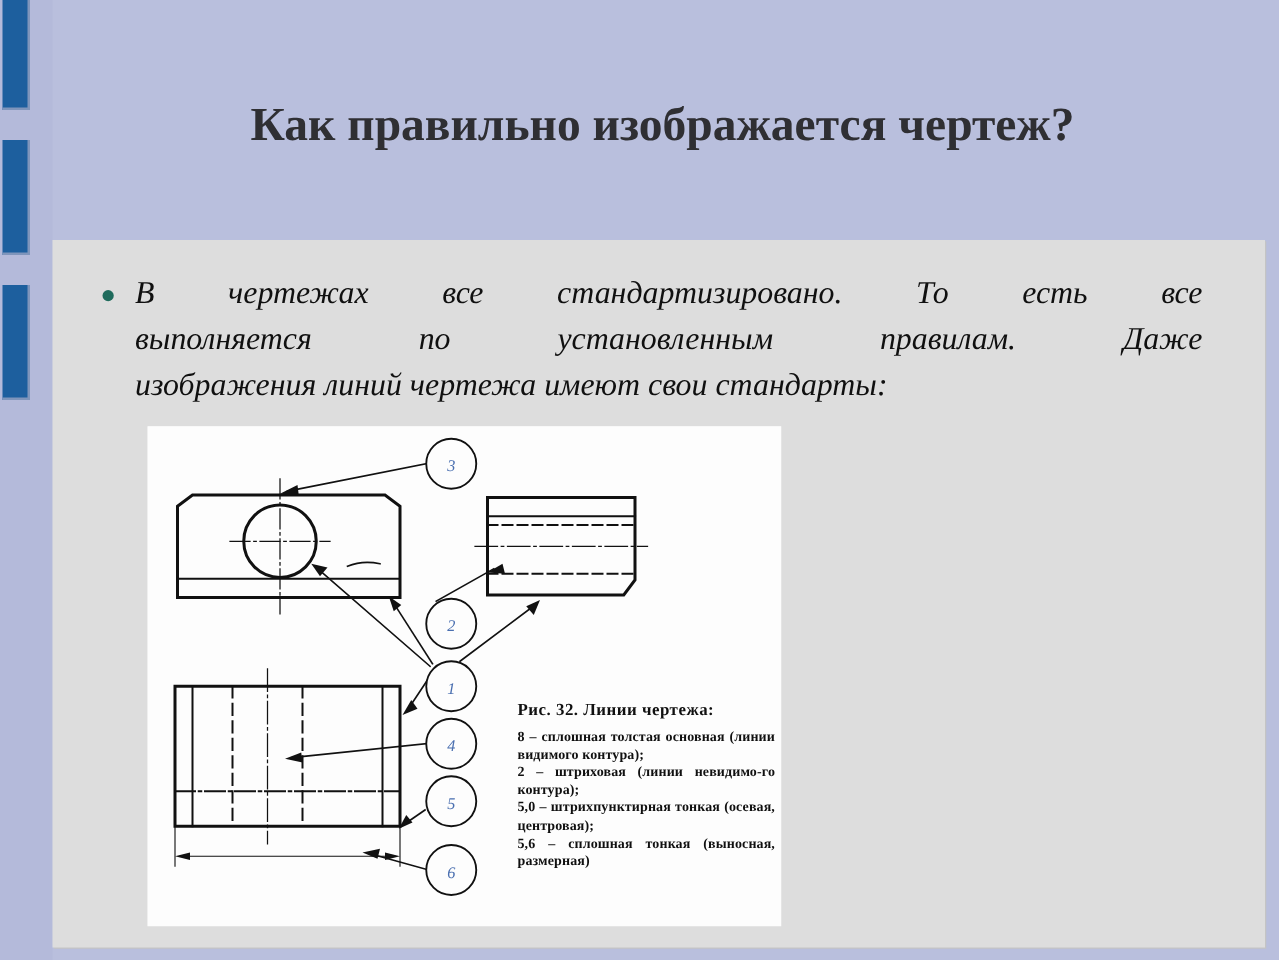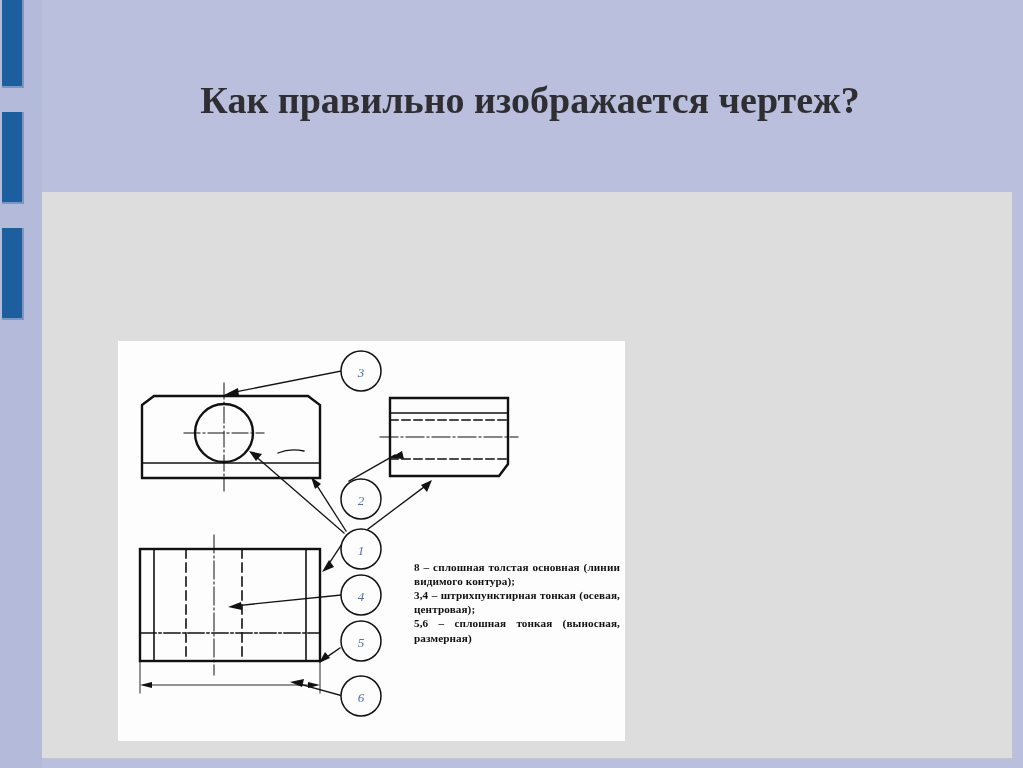--- a/index.html
+++ b/index.html
@@ -145,20 +145,28 @@
   <div class="left-strip">
     <div class="deco-bar b1"></div>
     <div class="deco-bar b2"></div>
     <div class="deco-bar b3"></div>
   </div>
 
   <div id="title">Как правильно изображается чертеж?</div>
 
   <div id="content-panel">
 
+    <div class="bullet-row">
+      <div class="bullet-dot"></div>
+      <div class="bullet-text">
+        <div style="text-align:justify;text-align-last:justify;">В чертежах все стандартизировано. То есть все</div>
+        <div style="text-align:justify;text-align-last:justify;">выполняется по установленным правилам. Даже</div>
+        <div class="last-line">изображения линий чертежа имеют свои стандарты:</div>
+      </div>
+    </div>
 
     <div id="figure">
       <svg width="507" height="400" viewBox="0 0 507 400">
         <rect x="0" y="0" width="507" height="400" fill="#fdfdfd"></rect>
 
         <g stroke="#111" fill="none" stroke-linecap="square">
 
           <g>
 
             <path d="M24,64 L36,55 L190,55 L202,64 L202,137 L24,137 Z" stroke-width="2.4"></path>
@@ -250,20 +258,22 @@
           <text class="circ-num" x="243" y="36" text-anchor="middle">3</text>
           <text class="circ-num" x="243" y="164" text-anchor="middle">2</text>
           <text class="circ-num" x="243" y="214" text-anchor="middle">1</text>
           <text class="circ-num" x="243" y="260" text-anchor="middle">4</text>
           <text class="circ-num" x="243" y="306" text-anchor="middle">5</text>
           <text class="circ-num" x="243" y="361" text-anchor="middle">6</text>
         </g>
       </svg>
 
       <div class="fig-caption">
+        <div class="cap-title">Рис. 32. Линии чертежа:</div>
         <div class="cap-line">8 – сплошная толстая основная (линии видимого контура);</div>
-        <div class="cap-line">3,4 – штрихпунктирная тонкая (осевая, центровая);</div>
+        <div class="cap-line">2 – штриховая (линии невидимо-го контура);</div>
+        <div class="cap-line">5,0 – штрихпунктирная тонкая (осевая, центровая);</div>
         <div class="cap-line">5,6 – сплошная тонкая (выносная, размерная)</div>
       </div>
     </div>
 
   </div>
 </div>
 
 </body></html>

